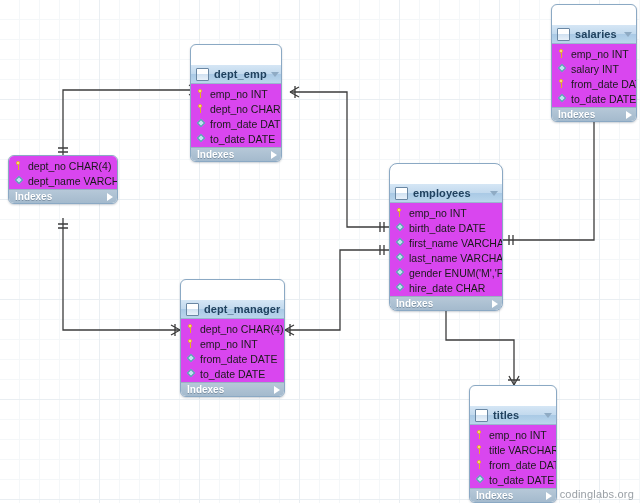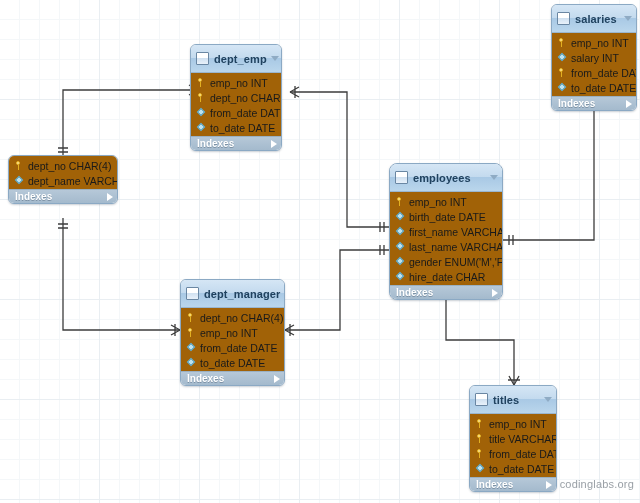--- a/index.html
+++ b/index.html
@@ -43,27 +43,28 @@
     position: absolute;
     border: 1px solid #8ba9c4;
     border-radius: 6px;
     background: #ffffff;
     box-shadow: 0 1px 2px rgba(60,80,100,0.28);
     box-sizing: border-box;
     overflow: hidden;
   }
 
   .tb-header {
-    height: 28px;
+    height: 19px;
     display: flex;
     align-items: center;
     padding: 0 4px 0 5px;
     background: linear-gradient(to bottom, #d5e6f5 0%, #c3daee 48%, #a9c9e5 50%, #bad6ec 100%);
     border-bottom: 1px solid #9ab6cf;
     box-sizing: border-box;
+    margin-top: 20px;
   }
 
   .tb-icon {
     width: 11px;
     height: 11px;
     flex: 0 0 11px;
     border: 1px solid #6a87a3;
     border-radius: 1px;
     background: linear-gradient(to bottom, #ffffff 0%, #ffffff 42%, #cfe0f0 44%, #e8f1fa 100%);
     margin-right: 5px;
@@ -82,21 +83,21 @@
     width: 0; height: 0;
     flex: 0 0 auto;
     border-left: 4px solid transparent;
     border-right: 4px solid transparent;
     border-top: 5px solid #8fabc4;
     margin-left: 4px;
   }
 
   .tb-fields {
     padding: 2px 4px 1px 0;
-    background: #a16207;
+    background: #d946ef;
   }
 
   .tb-field {
     height: 15px;
     display: flex;
     align-items: center;
     padding: 0 4px 0 6px;
     box-sizing: border-box;
   }
 
@@ -169,21 +170,21 @@
     flex: 0 0 auto;
     border-top: 4px solid transparent;
     border-bottom: 4px solid transparent;
     border-left: 6px solid #ffffff;
   }
 
   
   #watermark {
     position: absolute;
     right: 6px;
-    bottom: 13px;
+    bottom: 3px;
     font-size: 11px;
     color: #9aa0a6;
     letter-spacing: 0.2px;
     white-space: nowrap;
   }
 </style>
 </head>
 <body>
 
 <div id="canvas">

